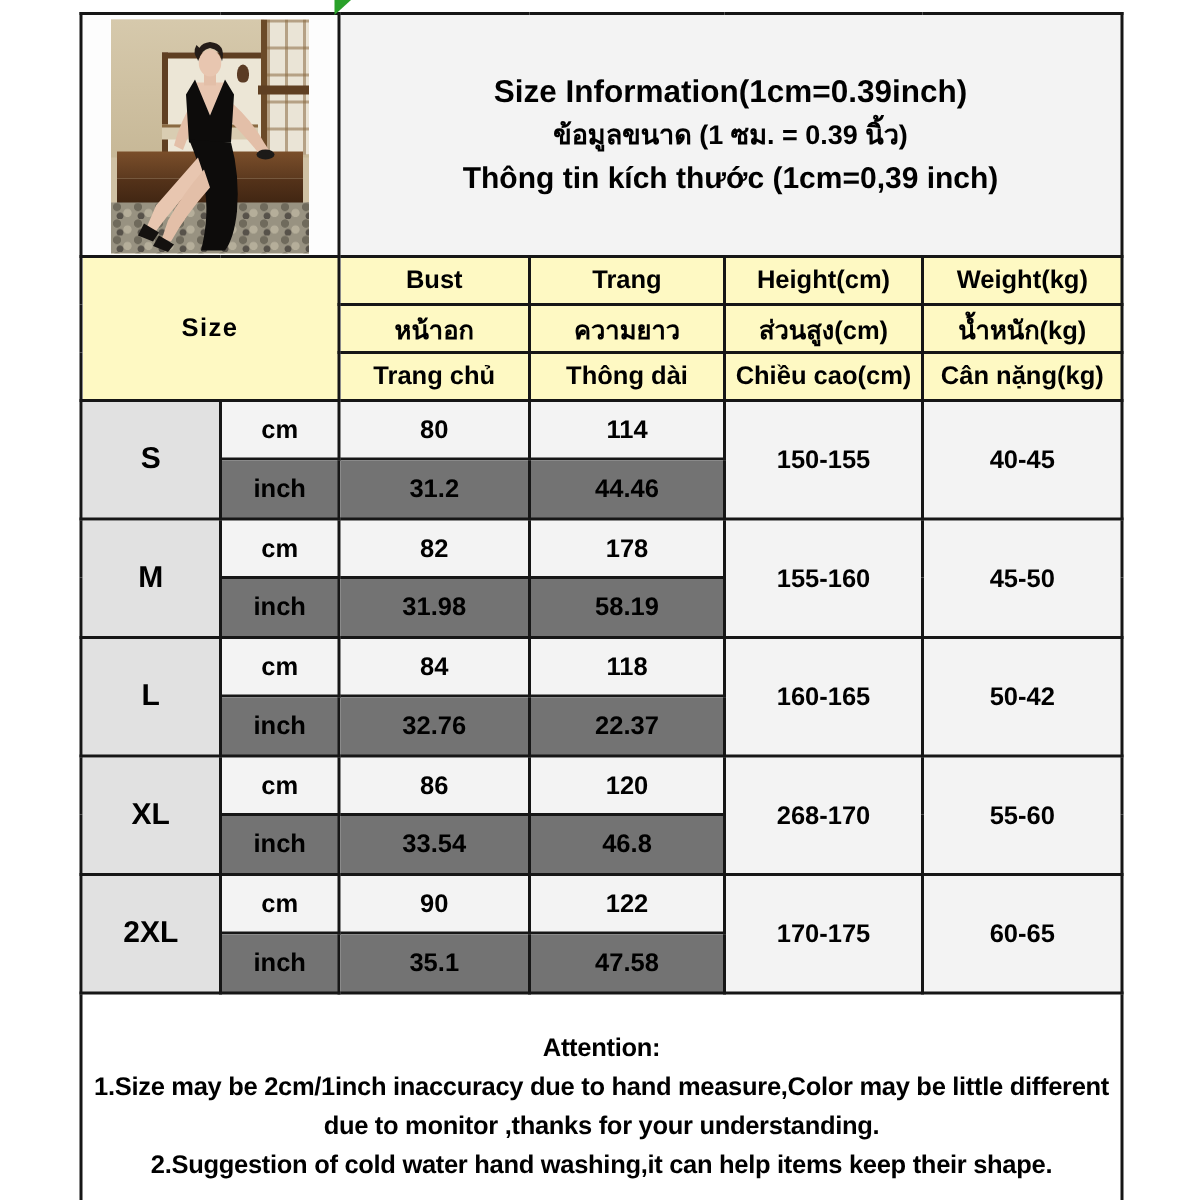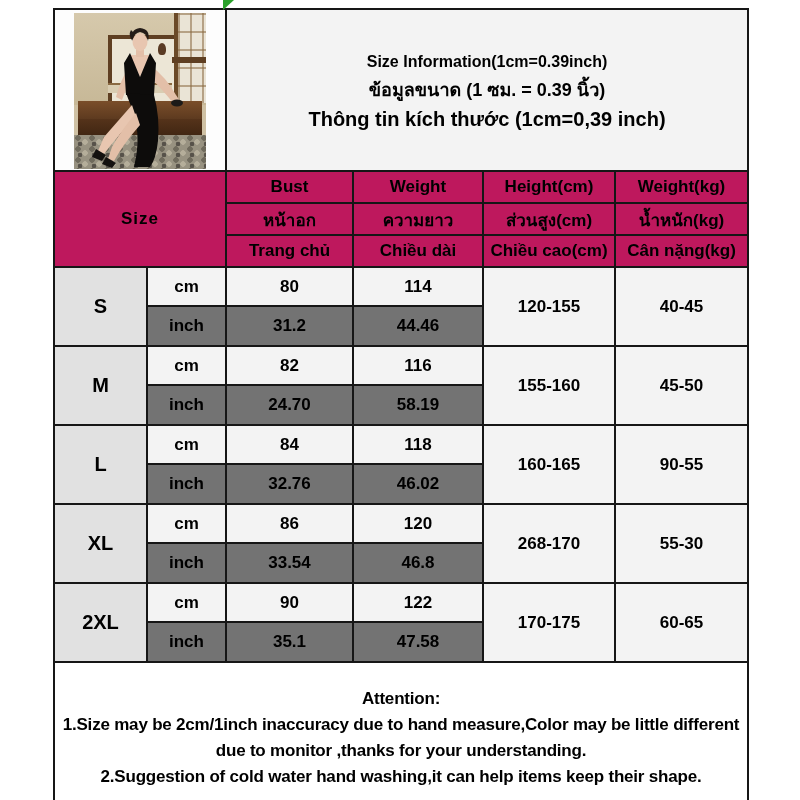--- a/index.html
+++ b/index.html
@@ -28,24 +28,24 @@
   table.size-table td{
     border:2px solid #161616;
     text-align:center;
     vertical-align:middle;
     font-weight:bold;
     padding:0;
     overflow:hidden;
   }
   .photo-cell{height:160px;background:#fdfdfd;}
   .title-cell{background:#f3f3f3;}
-  .title-cell .t1{font-size:16px;line-height:29px;}
+  .title-cell .t1{font-size:21px;line-height:29px;}
   .title-cell .t2{font-size:18px;line-height:29px;}
   .title-cell .t3{font-size:20px;line-height:29px;}
-  .hdr td{background:#be185d;font-size:17px;height:30px;}
+  .hdr td{background:#fef9c3;font-size:17px;height:30px;}
   .size-head{font-size:40px;letter-spacing:1px;margin-left:32px;}
   .size-cell{background:#e1e1e1;font-size:20px;}
   .r-cm td{height:37px;}
   .r-inch td{height:38px;}
   .unit-cm,.v-cm{background:#f3f3f3;font-size:17px;margin-left:16px;}
   .unit-inch,.v-inch{background:#737373;font-size:17px;}
   .merge{background:#f3f3f3;font-size:17px;}
   td.attention{
     height:150px;background:#ffffff;
     vertical-align:top;text-align:left;
@@ -145,86 +145,86 @@
       <td class="title-cell" colspan="4">
         <div class="t1">Size Information(1cm=0.39inch)</div>
         <div class="t2">ข้อมูลขนาด (1 ซม. = 0.39 นิ้ว)</div>
         <div class="t3">Thông tin kích thước (1cm=0,39 inch)</div>
       </td>
     </tr>
 
     <tr class="hdr">
       <td class="size-head" colspan="2" rowspan="3">Size</td>
       <td>Bust</td>
-      <td>Weight</td>
+      <td>Trang</td>
       <td>Height(cm)</td>
       <td>Weight(kg)</td>
     </tr>
     <tr class="hdr">
       <td>หน้าอก</td>
       <td>ความยาว</td>
       <td>ส่วนสูง(cm)</td>
       <td>น้ำหนัก(kg)</td>
     </tr>
     <tr class="hdr">
       <td>Trang chủ</td>
-      <td>Chiều dài</td>
+      <td>Thông dài</td>
       <td>Chiều cao(cm)</td>
       <td>Cân nặng(kg)</td>
     </tr>
 
     <tr class="r-cm">
       <td class="size-cell" rowspan="2">S</td>
       <td class="unit-cm">cm</td>
       <td class="v-cm">80</td>
       <td class="v-cm">114</td>
-      <td class="merge" rowspan="2">120-155</td>
+      <td class="merge" rowspan="2">150-155</td>
       <td class="merge" rowspan="2">40-45</td>
     </tr>
     <tr class="r-inch">
       <td class="unit-inch">inch</td>
       <td class="v-inch">31.2</td>
       <td class="v-inch">44.46</td>
     </tr>
 
     <tr class="r-cm">
       <td class="size-cell" rowspan="2">M</td>
       <td class="unit-cm">cm</td>
       <td class="v-cm">82</td>
-      <td class="v-cm">116</td>
+      <td class="v-cm">178</td>
       <td class="merge" rowspan="2">155-160</td>
       <td class="merge" rowspan="2">45-50</td>
     </tr>
     <tr class="r-inch">
       <td class="unit-inch">inch</td>
-      <td class="v-inch">24.70</td>
+      <td class="v-inch">31.98</td>
       <td class="v-inch">58.19</td>
     </tr>
 
     <tr class="r-cm">
       <td class="size-cell" rowspan="2">L</td>
       <td class="unit-cm">cm</td>
       <td class="v-cm">84</td>
       <td class="v-cm">118</td>
       <td class="merge" rowspan="2">160-165</td>
-      <td class="merge" rowspan="2">90-55</td>
+      <td class="merge" rowspan="2">50-42</td>
     </tr>
     <tr class="r-inch">
       <td class="unit-inch">inch</td>
       <td class="v-inch">32.76</td>
-      <td class="v-inch">46.02</td>
+      <td class="v-inch">22.37</td>
     </tr>
 
     <tr class="r-cm">
       <td class="size-cell" rowspan="2">XL</td>
       <td class="unit-cm">cm</td>
       <td class="v-cm">86</td>
       <td class="v-cm">120</td>
       <td class="merge" rowspan="2">268-170</td>
-      <td class="merge" rowspan="2">55-30</td>
+      <td class="merge" rowspan="2">55-60</td>
     </tr>
     <tr class="r-inch">
       <td class="unit-inch">inch</td>
       <td class="v-inch">33.54</td>
       <td class="v-inch">46.8</td>
     </tr>
 
     <tr class="r-cm">
       <td class="size-cell" rowspan="2">2XL</td>
       <td class="unit-cm">cm</td>

